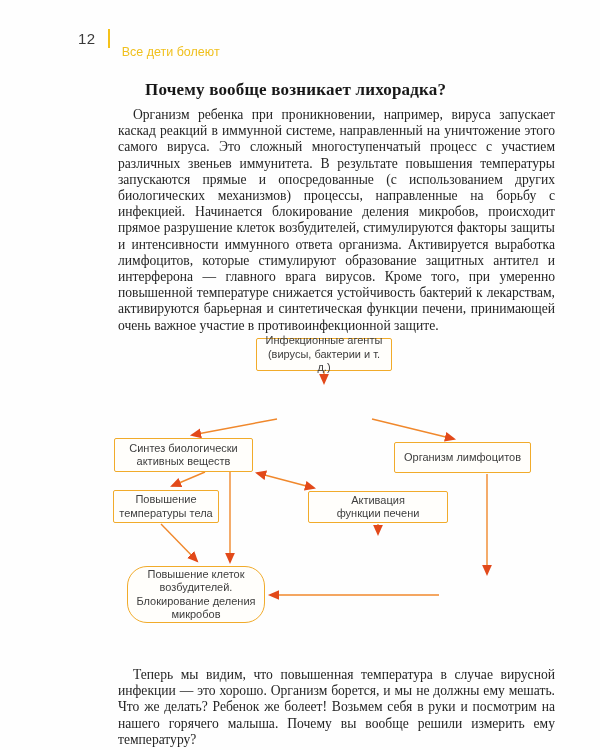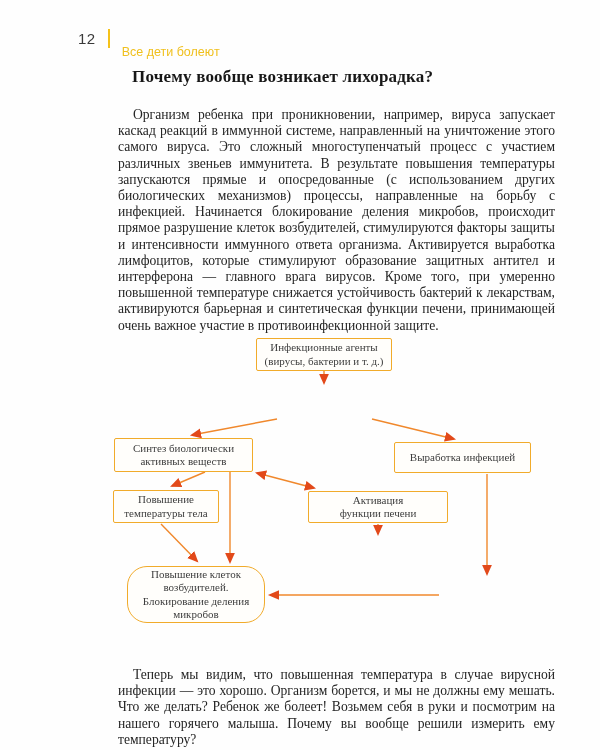--- a/index.html
+++ b/index.html
@@ -14,34 +14,34 @@
   .page{position:absolute;inset:0;background:#fefefe;}
 
   
   .header{position:absolute;top:17px;left:78px;display:flex;align-items:center;gap:12px;
     font-family:"Liberation Sans", sans-serif;}
   .page-number{font-size:15px;color:#3a3a3a;letter-spacing:.5px;}
   .header-rule{width:2px;height:19px;background:#f5c21a;}
   .running-title{font-size:12.5px;color:#f0c01e;margin-top:28px;}
 
   
-  .heading{position:absolute;top:64px;left:129px;margin:3px;
+  .heading{position:absolute;top:64px;left:129px;margin:16px;
     font-size:17px;font-weight:bold;color:#171717;letter-spacing:.2px;}
   .para{position:absolute;left:102px;width:437px;margin:16px;
     font-size:13.6px;line-height:16.2px;text-align:justify;text-indent:15px;color:#242424;}
   .para-1{top:91px;}
   .para-2{top:651px;}
 
   
   .diagram{position:absolute;top:332px;left:0;width:600px;height:318px;}
   .diagram svg{position:absolute;inset:0;}
   .node{position:absolute;box-sizing:border-box;
     display:flex;align-items:center;justify-content:center;text-align:center;
     background:#fffefb;border:1.4px solid #f1ab2b;border-radius:2px;
-    font-family:Liberation Serif, serif;font-size:11px;line-height:13.5px;
+    font-family:Liberation Sans, sans-serif;font-size:11px;line-height:13.5px;
     color:#3e3e3e;white-space:pre-line;padding:1px 3px;}
   .node.round{border-radius:17px;}
   .node.round-lg{border-radius:20px;}
 
   .n-infectious{left:256px;top:6px;width:136px;height:33px;}
   .n-guard{left:257px;top:55px;width:136px;height:33px;}
   .n-sintez-bio{left:114px;top:106px;width:139px;height:34px;}
   .n-vyrabotka{left:394px;top:110px;width:137px;height:31px;}
   .n-povyshenie{left:113px;top:158px;width:106px;height:33px;}
   .n-aktivacia{left:308px;top:159px;width:140px;height:32px;}
@@ -85,21 +85,21 @@
       <line class="edge" x1="161" y1="192" x2="197" y2="229" marker-end="url(#ah)"></line>
       <line class="edge" x1="378" y1="192" x2="378" y2="202" marker-end="url(#ah)"></line>
       <line class="edge" x1="487" y1="142" x2="487" y2="242" marker-end="url(#ah)"></line>
       <line class="edge" x1="439" y1="263" x2="270" y2="263" marker-end="url(#ah)"></line>
     </svg>
 
     <div class="node n-infectious">Инфекционные агенты
 (вирусы, бактерии и т. д.)</div>
     <div class="node n-sintez-bio">Синтез биологически
 активных веществ</div>
-    <div class="node n-vyrabotka">Выработка инфекцией</div>
+    <div class="node n-vyrabotka">Организм лимфоцитов</div>
     <div class="node n-povyshenie">Повышение
 температуры тела</div>
     <div class="node n-aktivacia">Активация
 функции печени</div>
     <div class="node round-lg n-razrushenie">Повышение клеток
 возбудителей.
 Блокирование деления
 микробов</div>
   </div>
 

